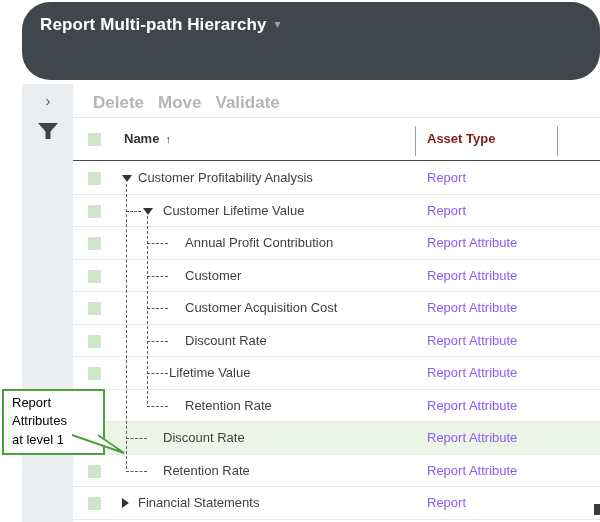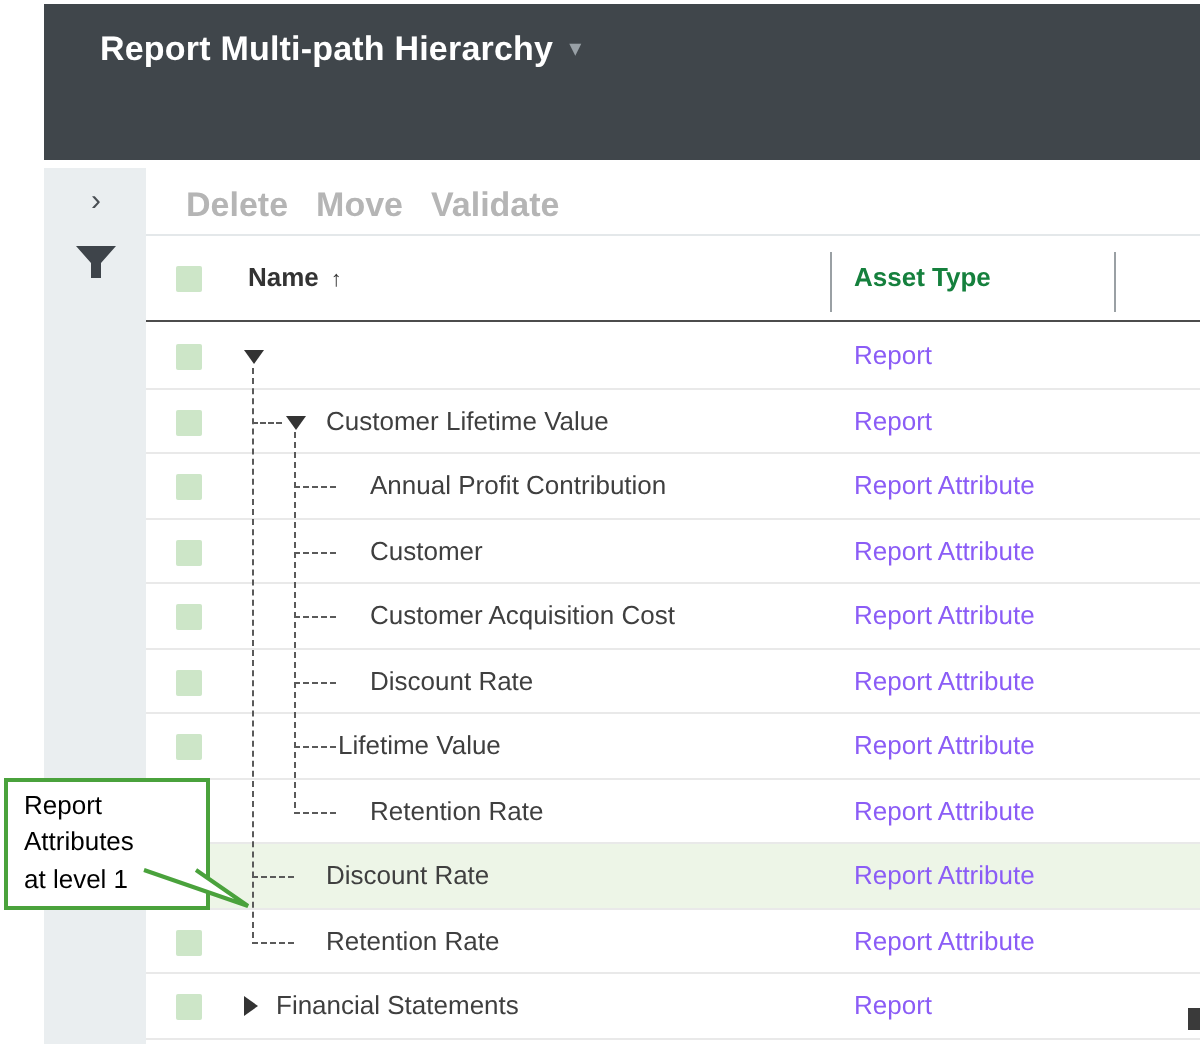--- a/index.html
+++ b/index.html
@@ -5,21 +5,21 @@
   * { margin:0; padding:0; box-sizing:border-box; }
   html,body { width:600px; height:522px; }
   body {
     font-family:"Liberation Sans","DejaVu Sans",sans-serif;
     background:#ffffff; position:relative; overflow:hidden;
     color:#3f3f3f; font-size:13px;
   }
   
   .app-header {
     position:absolute; left:22px; top:2px; right:0; height:78px;
-    background:#40464b; display:flex; align-items:flex-start; padding:13px 0 0 28px;
+    background:#40464b; display:flex; align-items:flex-start; padding:13px 0 0 18px;border-radius:28px;
   }
   .app-title { color:#ffffff; font-size:17px; font-weight:700; letter-spacing:.1px; }
   .title-caret { color:#98a0a6; font-size:12px; margin-left:8px; position:relative; top:2px; }
 
   
   .left-rail {
     position:absolute; left:22px; top:84px; width:51px; bottom:0;
     background:#eaeef0;
   }
   .rail-expand {
@@ -34,21 +34,21 @@
     display:flex; gap:14px; align-items:center;
   }
   .toolbar .tb-btn { color:#b5b5b5; font-weight:700; font-size:17px; cursor:default; }
   .toolbar-divider { position:absolute; left:73px; right:0; top:117px; height:1px; background:#e4e8ea; }
 
   
   .thead { position:absolute; left:73px; right:0; top:118px; height:43px; background:#fff;padding-left:40px; }
   .thead .hdr-checkbox { position:absolute; left:15px; top:15px; }
   .hdr-name  { position:absolute; left:51px; top:13px; font-weight:700; color:#333; }
   .hdr-sort  { font-weight:700; color:#333; font-size:11px; margin-left:6px; }
-  .hdr-type  { position:absolute; left:354px; top:13px; font-weight:700; color:#15803d; }
+  .hdr-type  { position:absolute; left:354px; top:13px; font-weight:700; color:#7f1d1d; }
   .col-sep-1 { position:absolute; left:342px; top:8px; height:30px; width:1px; background:#9aa0a4; }
   .col-sep-2 { position:absolute; left:484px; top:8px; height:30px; width:1px; background:#9aa0a4; }
   .thead-border { position:absolute; left:0; right:0; bottom:0; height:1px; background:#4c4c4c; }
 
   
   .tbody { position:absolute; left:73px; right:0; top:162px; }
   .trow { position:relative; height:32.5px; border-bottom:1px solid #e9e9e9; background:#fff; }
   .trow.hl { background:#edf5e7; }
   .cbox {
     width:13px; height:13px; background:#cde6c8; border-radius:1px; display:block;
@@ -115,20 +115,21 @@
   <span class="hdr-type">Asset Type</span>
   <span class="col-sep-1"></span>
   <span class="col-sep-2"></span>
   <span class="thead-border"></span>
 </div>
 
 <div class="tbody" id="tbody">
   <div class="trow">
       <span class="cbox"></span>
       <span class="tri-down" style="left: 49px;"></span>
+      <span class="row-name" style="left: 65px;">Customer Profitability Analysis</span>
       <span class="row-type">Report</span>
     </div>
     <div class="trow">
       <span class="cbox"></span>
       <span class="conn-h" style="left: 53px; width: 15px;"></span>
       <span class="tri-down" style="left: 70px;"></span>
       <span class="row-name" style="left: 90px;">Customer Lifetime Value</span>
       <span class="row-type">Report</span>
     </div>
     <div class="trow">

